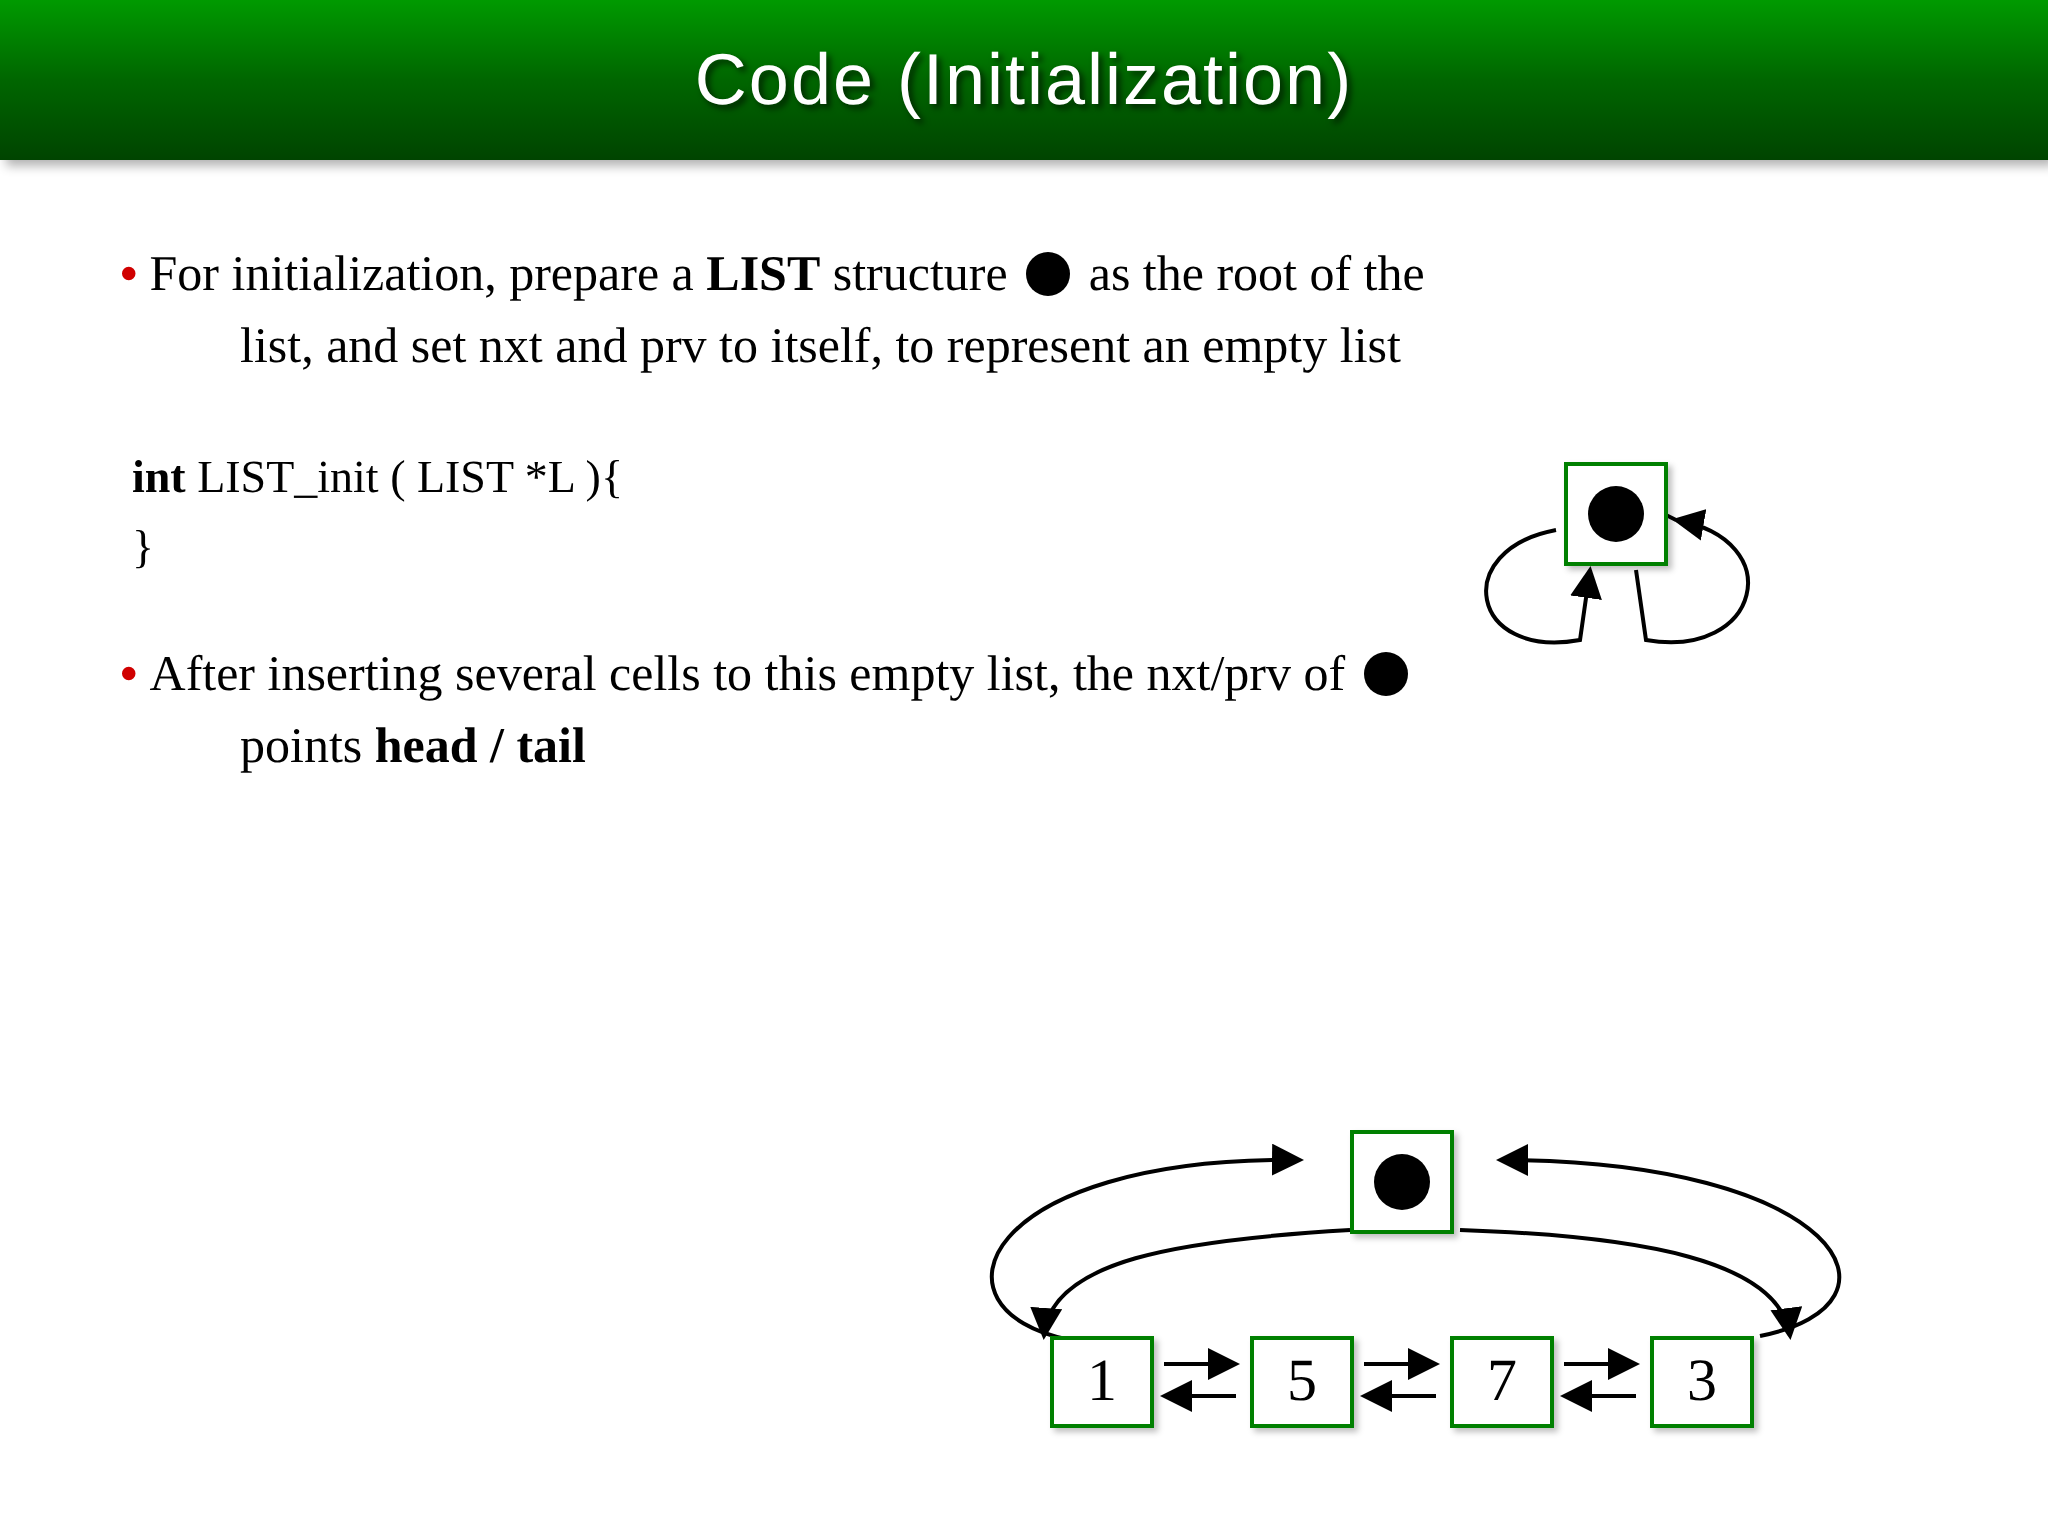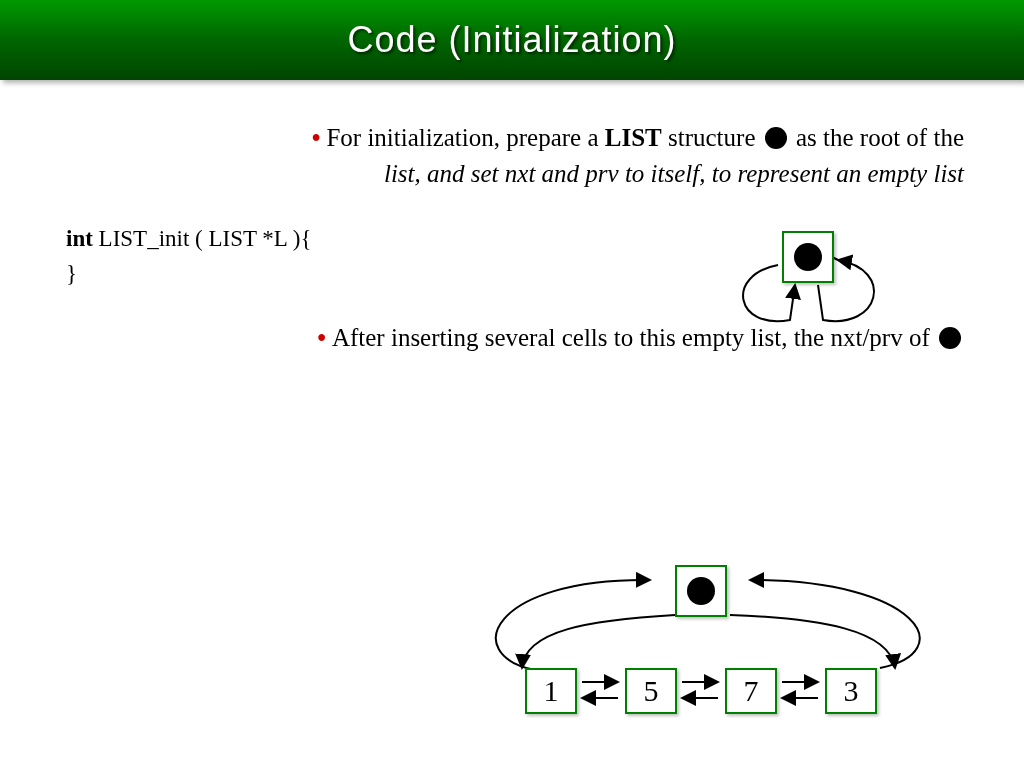--- a/index.html
+++ b/index.html
@@ -29,31 +29,29 @@
     text-shadow: 2px 2px 3px rgba(0,0,0,0.6);
     letter-spacing: 1px;
   }
   .content {
     padding: 40px 60px 20px 60px;
   }
   .bullet-line {
     font-size: 25px;
     line-height: 1.45;
     margin-bottom: 8px;
-    text-align: right;
   }
   .red-dot {
     color: #d00000;
     font-weight: bold;
     margin-right: 6px;
   }
   .indent {
     padding-left: 60px;
     display: block;
-    font-style: italic;
   }
   .inline-black-dot {
     display: inline-block;
     width: 22px;
     height: 22px;
     background: #000;
     border-radius: 50%;
     vertical-align: -3px;
     margin: 0 3px;
   }
@@ -128,20 +126,21 @@
     <span class="indent">list, and set nxt and prv to itself, to represent an empty list</span>
   </div>
 
   <div class="code-block">
     <div class="code-line"><span class="kw">int</span><span> LIST_init ( LIST *L ){</span></div>
     <div class="code-line">}</div>
   </div>
 
   <div class="bullet-line" style="">
     <span class="red-dot">•</span><span>After inserting several cells to this empty list, the nxt/prv of </span><span class="inline-black-dot"></span>
+    <span class="indent"><span>points </span><b>head / tail</b></span>
   </div>
 
 </div>
 
 <div class="diagram1">
   <svg class="arrows" viewBox="0 0 180 120">
     <defs>
       <marker id="ah1" markerWidth="8" markerHeight="8" refX="7" refY="4" orient="auto">
         <path d="M0,0 L8,4 L0,8 Z" fill="#000"></path>
       </marker>

